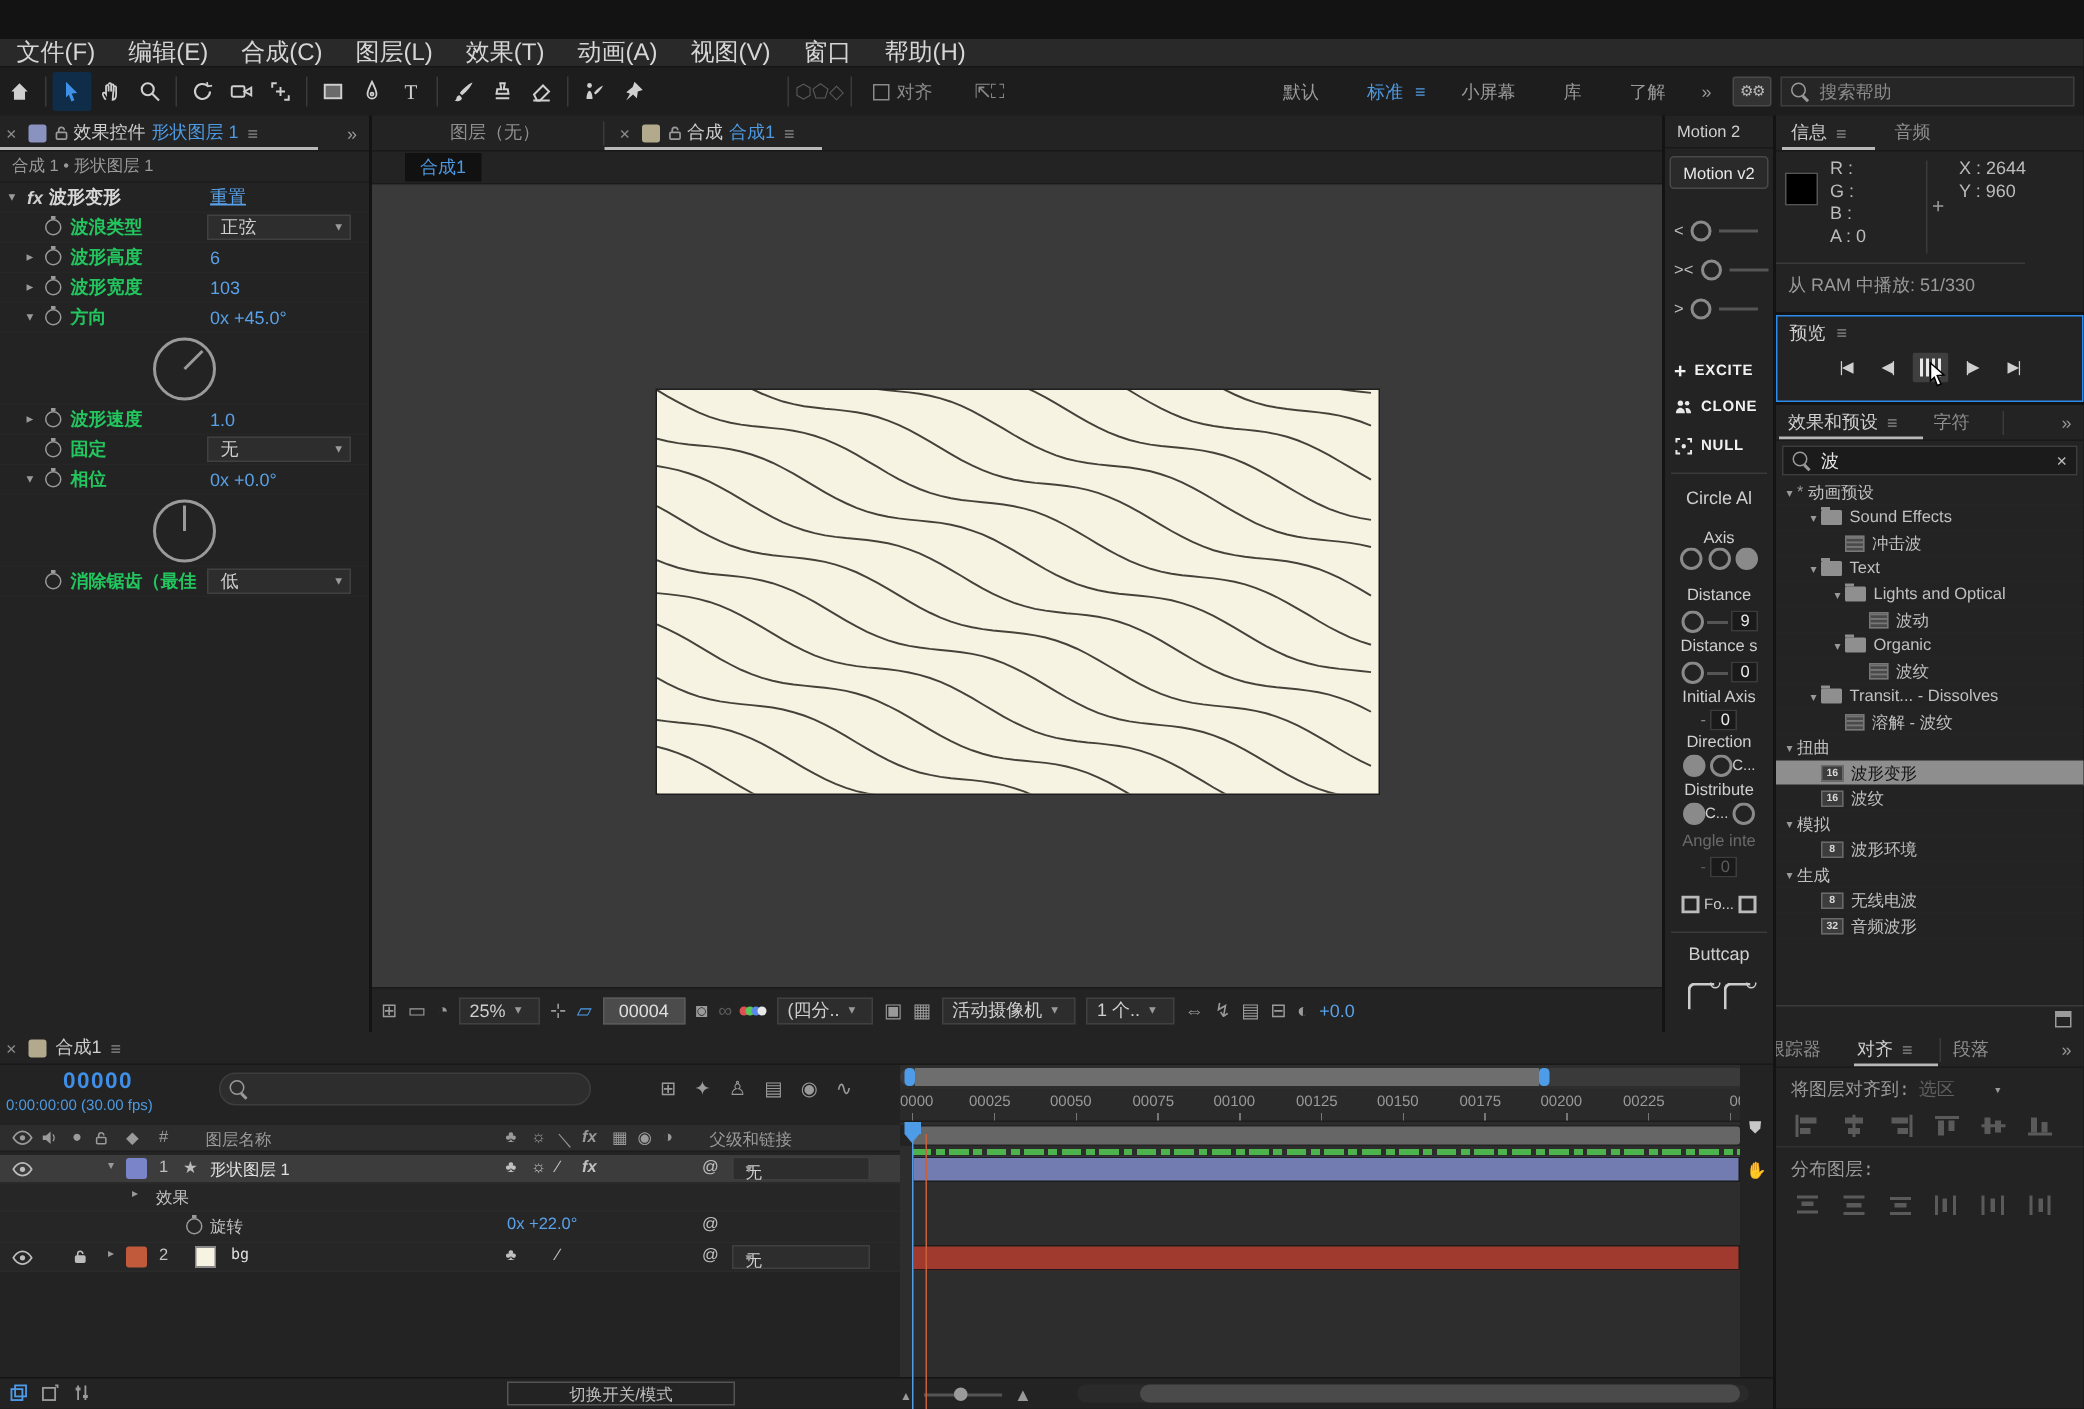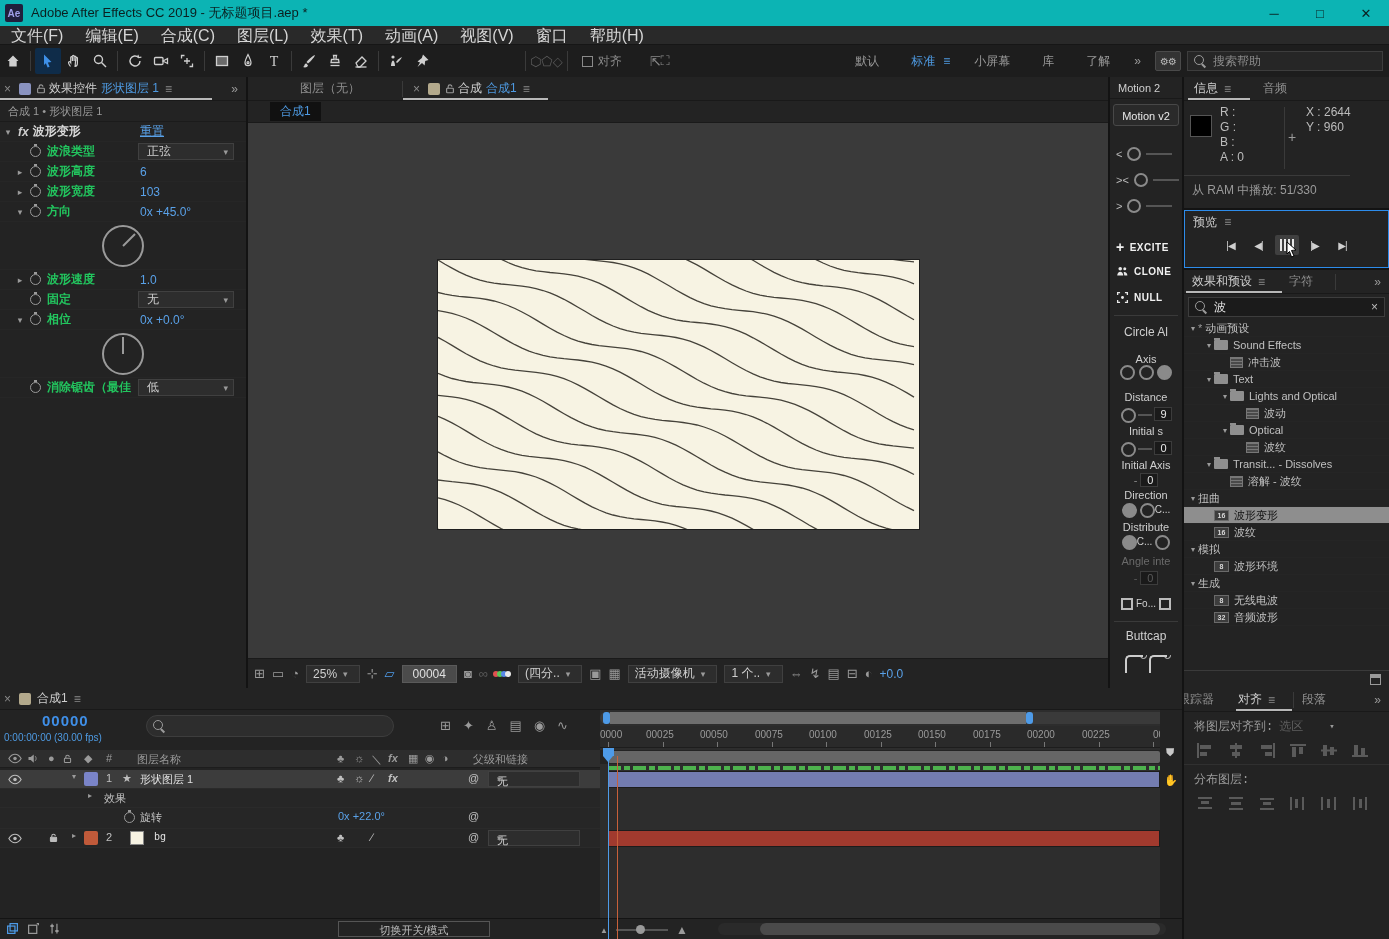--- a/index.html
+++ b/index.html
@@ -179,29 +179,20 @@
   .ap-icons svg{display:block;}
   
   .eye-svg,.lock-svg{display:inline-block;}
   input::placeholder{color:#8a8a8a;}
 </style>
 </head>
 <body>
 
 <div class="app">
 
-  <div class="titlebar">
-    <div class="ae-logo">Ae</div>
-    <div class="title-text">Adobe After Effects CC 2019 - 无标题项目.aep *</div>
-    <div class="win-controls">
-      <div class="win-btn">─</div>
-      <div class="win-btn">□</div>
-      <div class="win-btn">✕</div>
-    </div>
-  </div>
 
   <div class="menubar">
     <span class="menu-item">文件(F)</span>
     <span class="menu-item">编辑(E)</span>
     <span class="menu-item">合成(C)</span>
     <span class="menu-item">图层(L)</span>
     <span class="menu-item">效果(T)</span>
     <span class="menu-item">动画(A)</span>
     <span class="menu-item">视图(V)</span>
     <span class="menu-item">窗口</span>
@@ -538,21 +529,21 @@
           <circle cx="8" cy="8" r="1" fill="#e8e8e8"></circle>
         </svg>
         <span>NULL</span>
       </div>
     <div class="mo-hr" style="top:238px"></div>
     <div class="mo-sec" style="top:248px;font-size:12px">Circle Al</div>
     <div class="mo-sec" style="top:276px">Axis</div>
     <div class="mo-sec" style="top:288px"><span class="mo-circ"></span> <span class="mo-circ"></span> <span class="mo-circ fill"></span></div>
     <div class="mo-sec" style="top:314px">Distance</div>
     <div class="mo-sec" style="top:330px"><span class="mo-circ"></span><span class="mo-dash"></span><span class="mo-val">9</span></div>
-    <div class="mo-sec" style="top:348px">Initial s</div>
+    <div class="mo-sec" style="top:348px">Distance s</div>
     <div class="mo-sec" style="top:364px"><span class="mo-circ"></span><span class="mo-dash"></span><span class="mo-val">0</span></div>
     <div class="mo-sec" style="top:382px">Initial Axis</div>
     <div class="mo-sec" style="top:396px"><span style="color:#8a8a8a">-</span> <span class="mo-val">0</span></div>
     <div class="mo-sec" style="top:412px">Direction</div>
     <div class="mo-sec" style="top:426px"><span class="mo-circ fill"></span> <span class="mo-circ"></span><span style="font-size:10px">C...</span></div>
     <div class="mo-sec" style="top:444px">Distribute</div>
     <div class="mo-sec" style="top:458px"><span class="mo-circ fill"></span><span style="font-size:10px">C...</span> <span class="mo-circ"></span></div>
     <div class="mo-sec dimmed" style="top:478px">Angle inte</div>
     <div class="mo-sec" style="top:494px"><span style="color:#5a5a5a">-</span> <span class="mo-val dimmed">0</span></div>
     <div class="mo-sec" style="top:520px"><span class="mo-chk"></span> <span style="font-size:10px">Fo...</span> <span class="mo-chk"></span></div>
@@ -642,21 +633,21 @@
           <span>Lights and Optical</span>
         </div>
       <div class="tr d3">
           <span class="tw"></span>
           <span class="pchip"></span>
           <span>波动</span>
         </div>
       <div class="tr d2">
           <span class="tw">▾</span>
           <span class="fold"></span>
-          <span>Optical</span>
+          <span>Organic</span>
         </div>
       <div class="tr d3">
           <span class="tw"></span>
           <span class="pchip"></span>
           <span>波纹</span>
         </div>
       <div class="tr d1">
           <span class="tw">▾</span>
           <span class="fold"></span>
           <span>Transit... - Dissolves</span>

